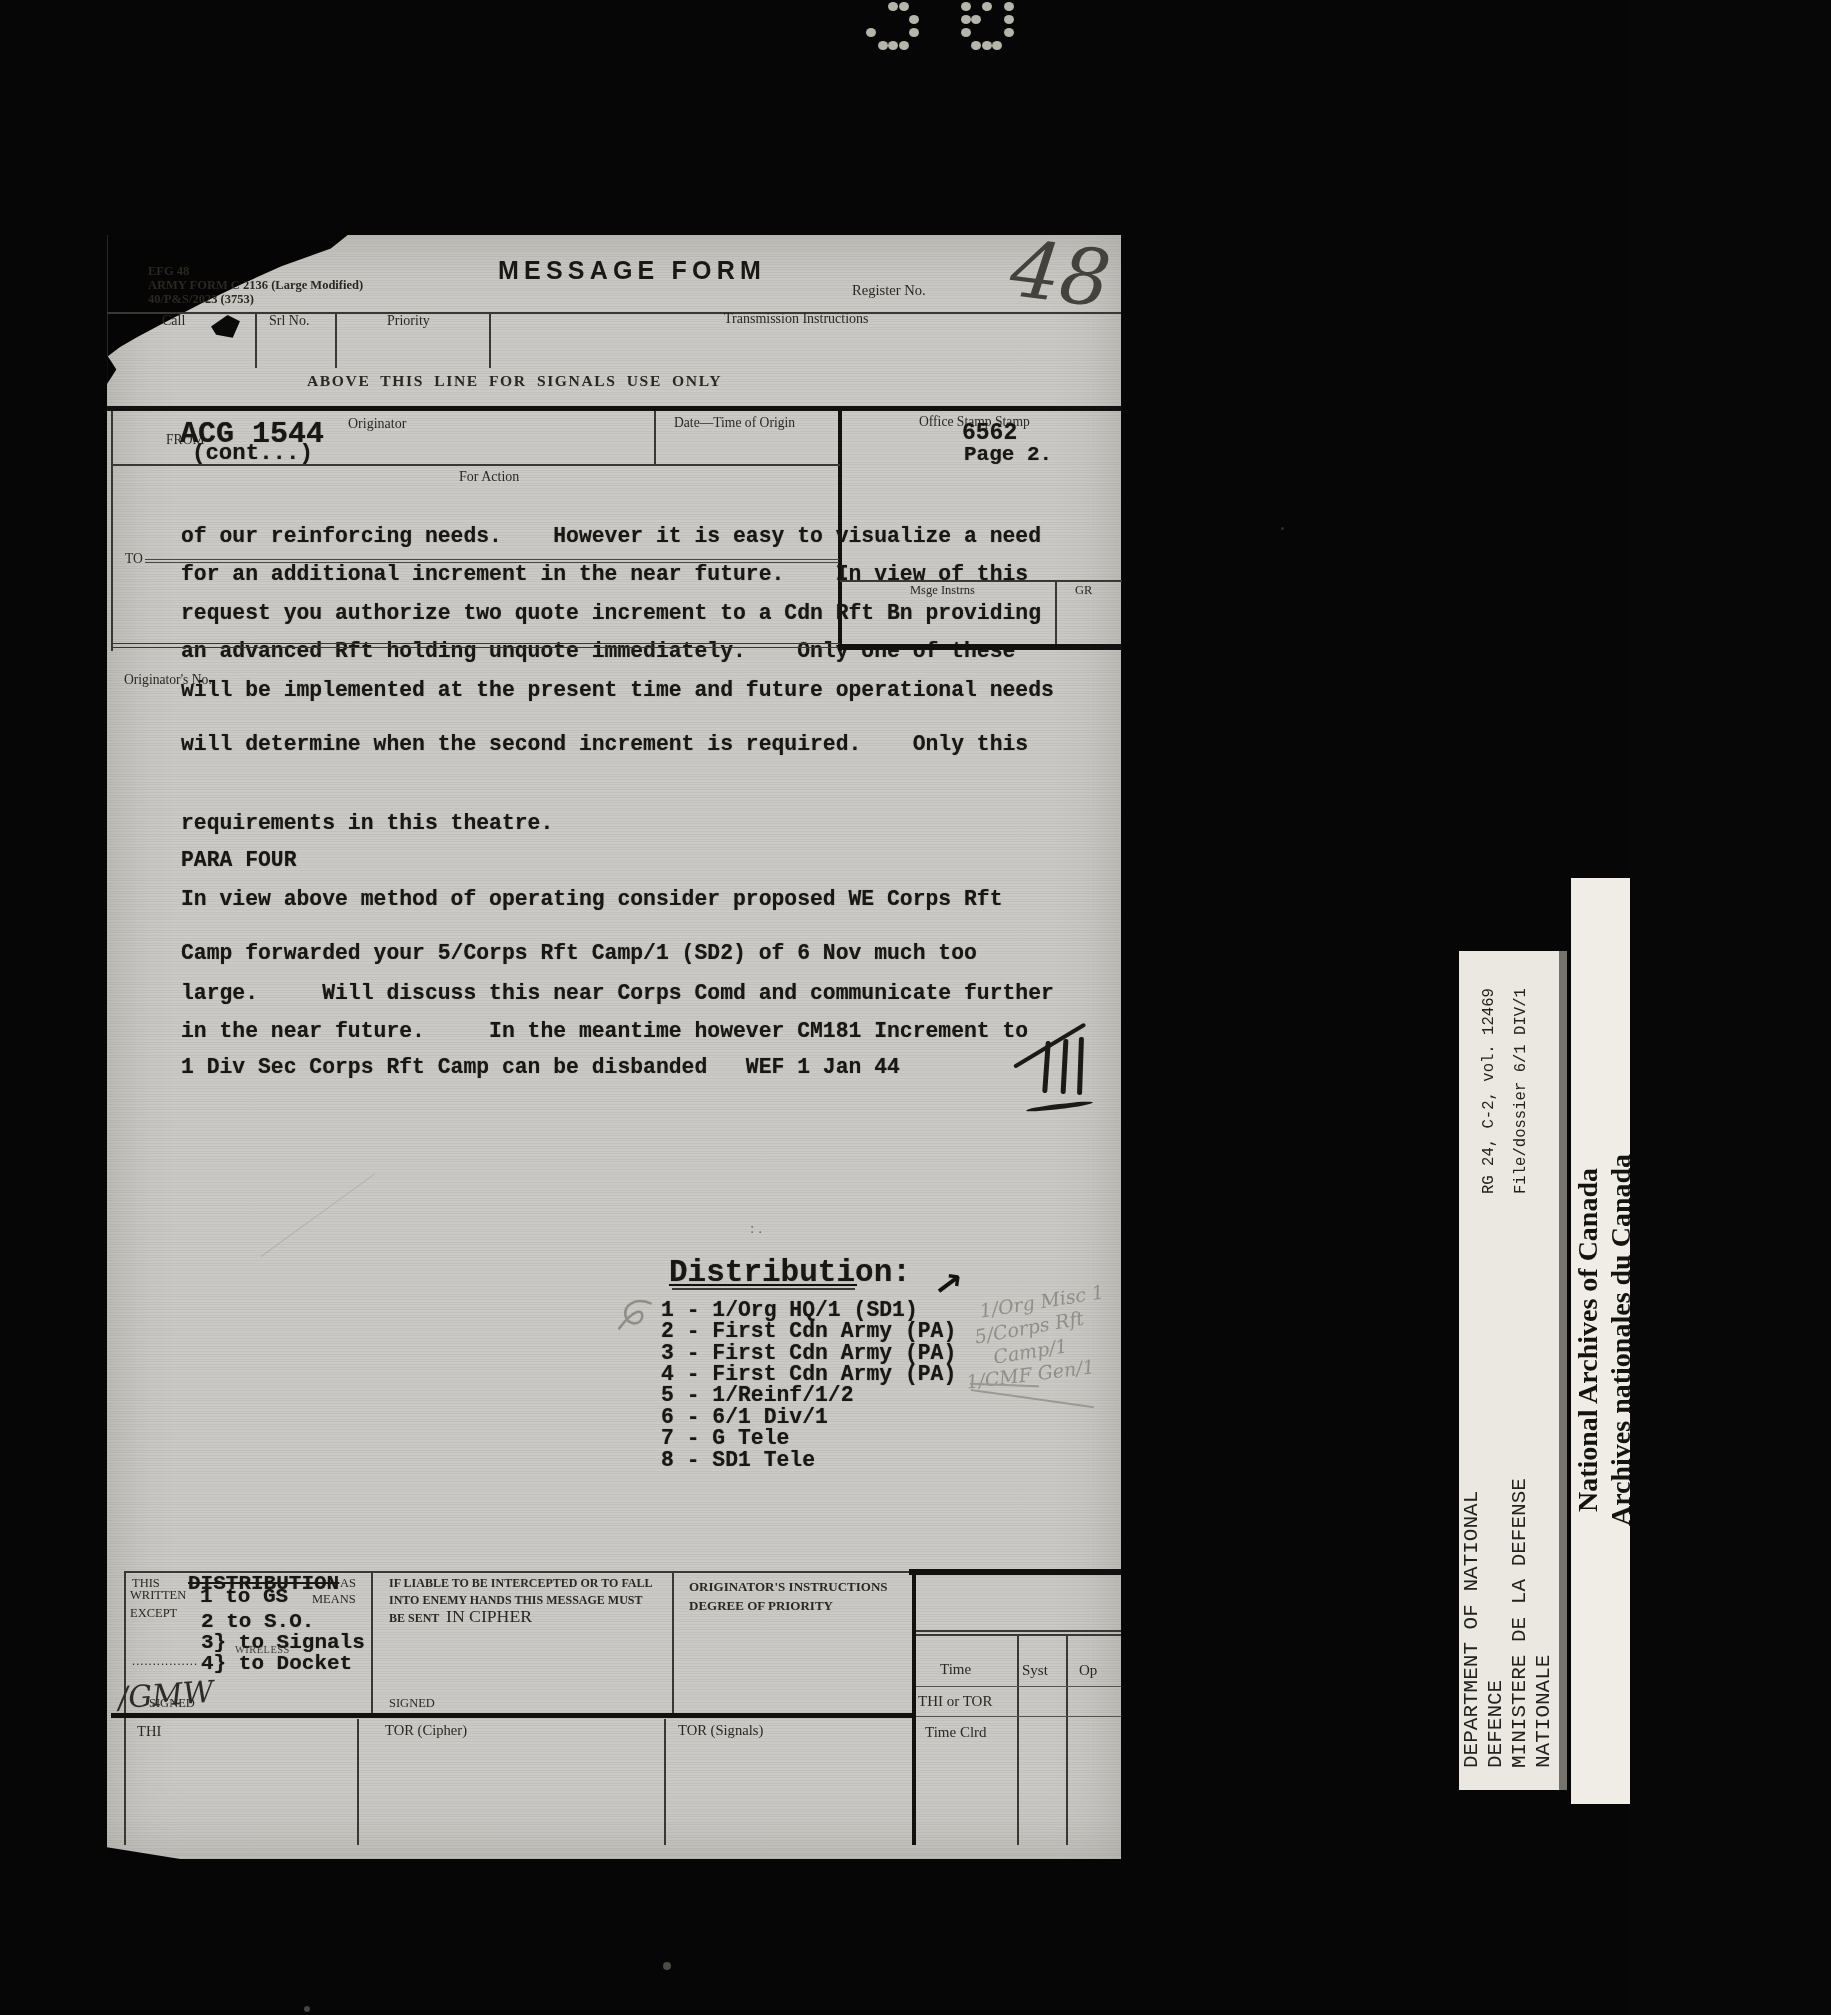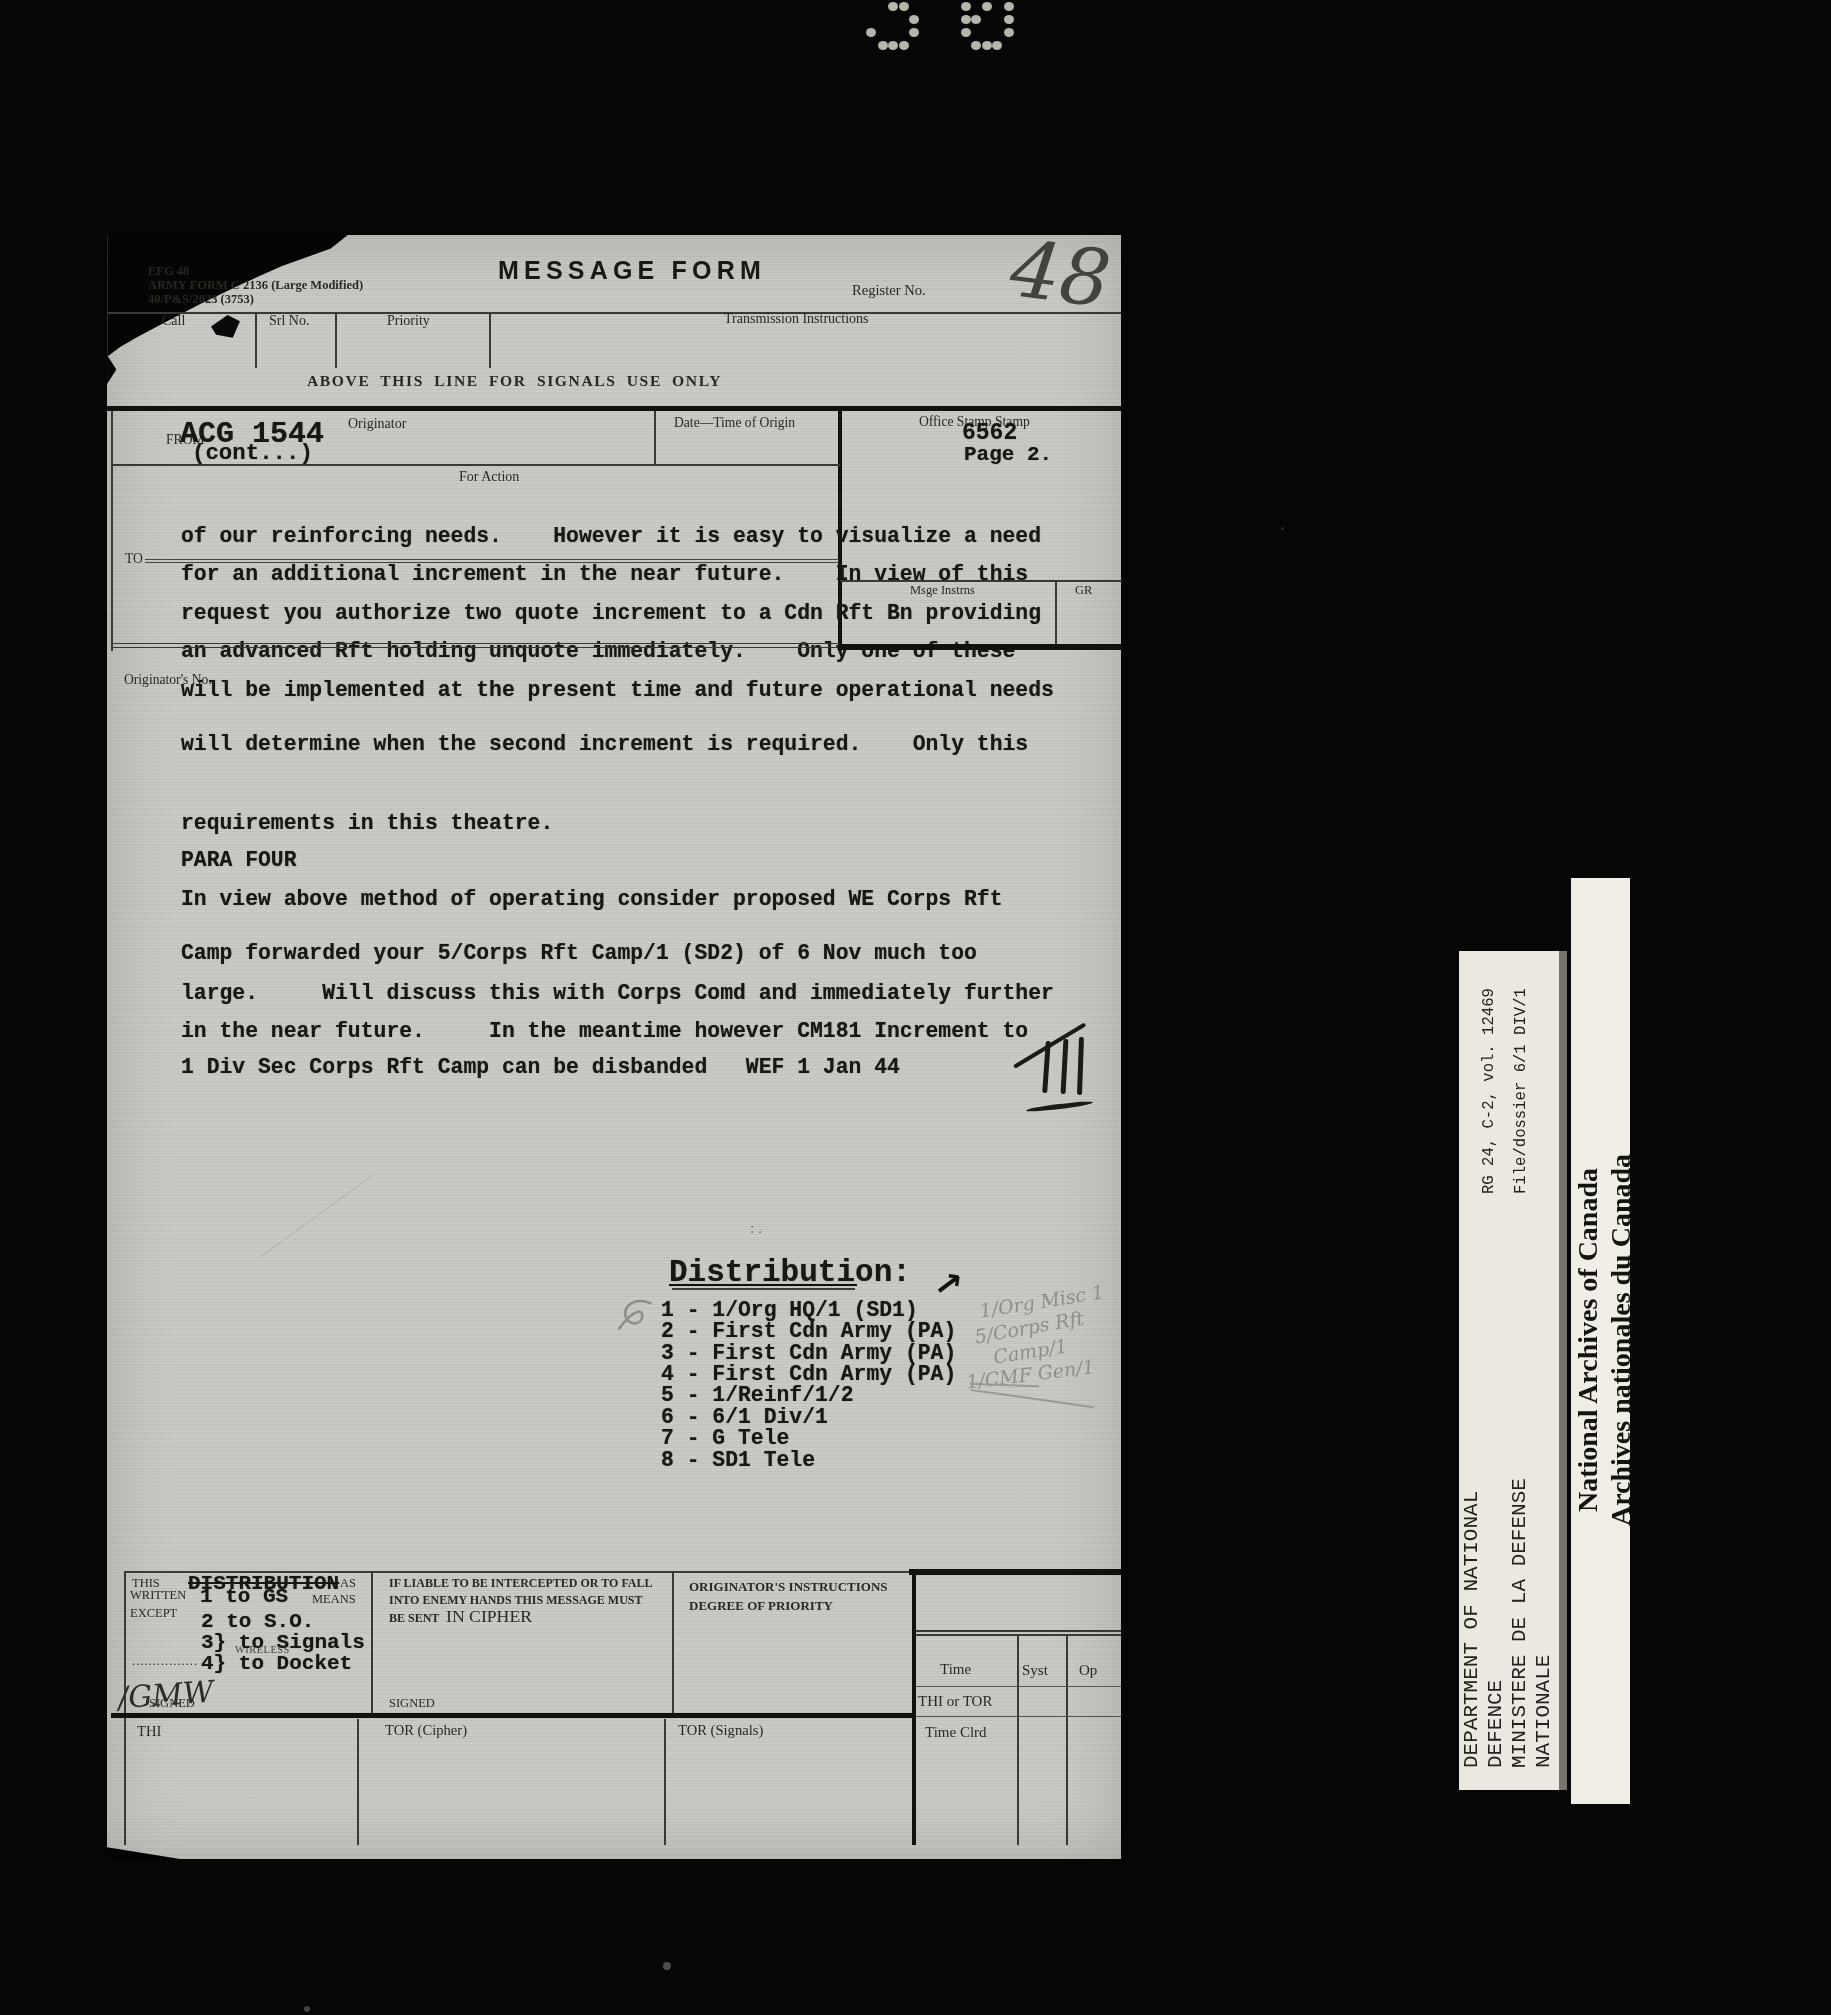--- a/index.html
+++ b/index.html
@@ -131,21 +131,21 @@
   <div class="mono" style="left:181px;top:524px;font-size:21.4px;z-index:2;">of our reinforcing needs.    However it is easy to visualize a need</div>
   <div class="mono" style="left:181px;top:562px;font-size:21.4px;z-index:2;">for an additional increment in the near future.    In view of this</div>
   <div class="mono" style="left:181px;top:601px;font-size:21.4px;z-index:2;">request you authorize two quote increment to a Cdn Rft Bn providing</div>
   <div class="mono" style="left:181px;top:639px;font-size:21.4px;z-index:2;">an advanced Rft holding unquote immediately.    Only one of these</div>
   <div class="mono" style="left:181px;top:678px;font-size:21.4px;z-index:2;">will be implemented at the present time and future operational needs</div>
   <div class="mono" style="left:181px;top:732px;font-size:21.4px;">will determine when the second increment is required.    Only this</div>
   <div class="mono" style="left:181px;top:811px;font-size:21.4px;">requirements in this theatre.</div>
   <div class="mono" style="left:181px;top:848px;font-size:21.4px;">PARA FOUR</div>
   <div class="mono" style="left:181px;top:887px;font-size:21.4px;">In view above method of operating consider proposed WE Corps Rft</div>
   <div class="mono" style="left:181px;top:941px;font-size:21.4px;">Camp forwarded your 5/Corps Rft Camp/1 (SD2) of 6 Nov much too</div>
-  <div class="mono" style="left:181px;top:981px;font-size:21.4px;">large.     Will discuss this with Corps Comd and immediately further</div>
+  <div class="mono" style="left:181px;top:981px;font-size:21.4px;">large.     Will discuss this near Corps Comd and communicate further</div>
   <div class="mono" style="left:181px;top:1019px;font-size:21.4px;">in the near future.     In the meantime however CM181 Increment to</div>
   <div class="mono" style="left:181px;top:1055px;font-size:21.4px;">1 Div Sec Corps Rft Camp can be disbanded   WEF 1 Jan 44</div>
 
   <div class="bar" style="left:1014px;top:1065px;width:83px;height:3.7px;transform:rotate(-31deg);transform-origin:left center;z-index:3;"></div>
   <div class="bar" style="left:1044px;top:1041px;width:4.7px;height:52px;transform:rotate(4deg);"></div>
   <div class="bar" style="left:1062px;top:1039px;width:4.7px;height:55px;transform:rotate(3deg);"></div>
   <div class="bar" style="left:1078px;top:1037px;width:4.7px;height:58px;transform:rotate(2deg);"></div>
   <div class="bar" style="left:1026px;top:1104px;width:67px;height:4.7px;transform:rotate(-7deg);border-radius:50%;"></div>
 
   <div class="abs" style="left:261px;top:1256px;width:141px;height:1px;background:#a3a39b;opacity:.55;transform:rotate(-36deg);transform-origin:left center;"></div>

